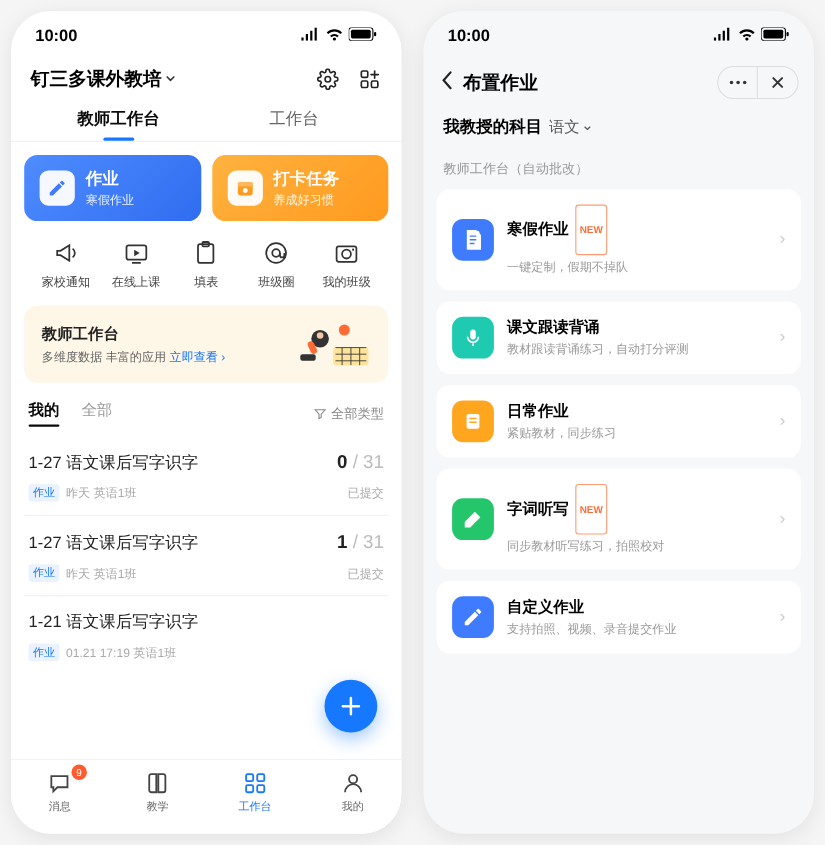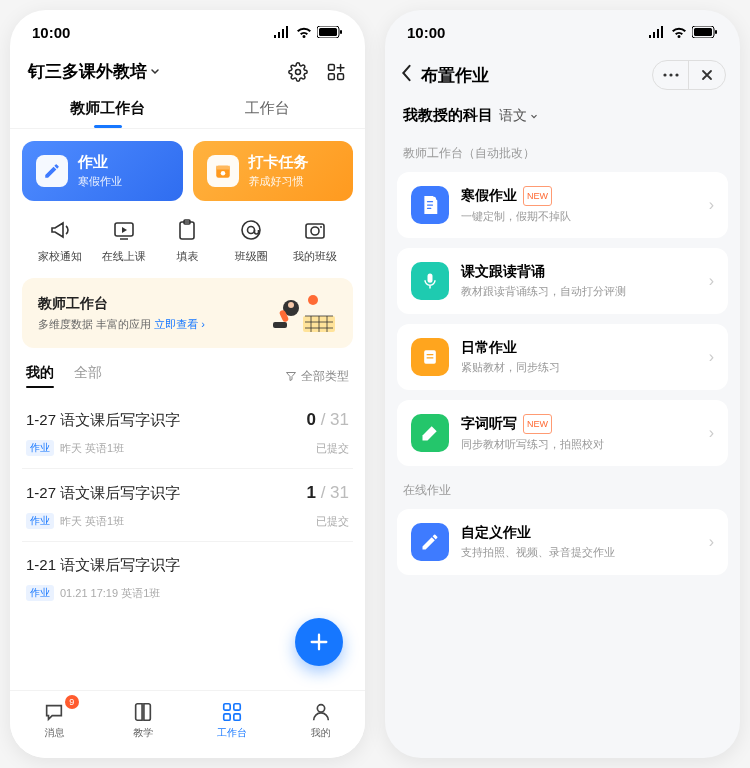--- a/index.html
+++ b/index.html
@@ -410,23 +410,23 @@
     .card-title-row {
       display: flex;
       align-items: center;
       gap: 6px;
     }
     .card-title { font-size: 14px; font-weight: 600; }
     .new-badge {
       font-size: 9px;
       color: #ff6b35;
       border: 1px solid #ff9b73;
-      padding: 4px 3px;
+      padding: 17px 3px;
       border-radius: 3px;
-      font-weight: 400;
+      font-weight: 700;
       text-align: center;
     }
     .card-sub { font-size: 11px; color: #999; margin-top: 3px; }
     .chev { color: #ccc; font-size: 16px; }
 
   </style>
 </head>
 <body>
 
 <div class="phone phone-bg-white">
@@ -806,21 +806,20 @@
       <div class="card-texts">
         <div class="card-title-row">
               <span class="card-title">字词听写</span>
               <span class="new-badge">NEW</span>
             </div>
         <div class="card-sub">同步教材听写练习，拍照校对</div>
       </div>
       <div class="chev">›</div>
         </div>
       </div>
-      <div class="section-label">在线作业</div>
       <div class="card-list">
         <div class="card-item">
       <div class="card-icon" style="background:#3e7bff">
             <svg width="20" height="20" viewBox="0 0 24 24">
               <path fill="#fff" d="M3 17.25V21h3.75L17.81 9.94l-3.75-3.75zM20.71 7.04a1 1 0 000-1.41l-2.34-2.34a1 1 0 00-1.41 0l-1.83 1.83 3.75 3.75z"></path>
             </svg>
           </div>
       <div class="card-texts">
         <div class="card-title-row">
               <span class="card-title">自定义作业</span>

